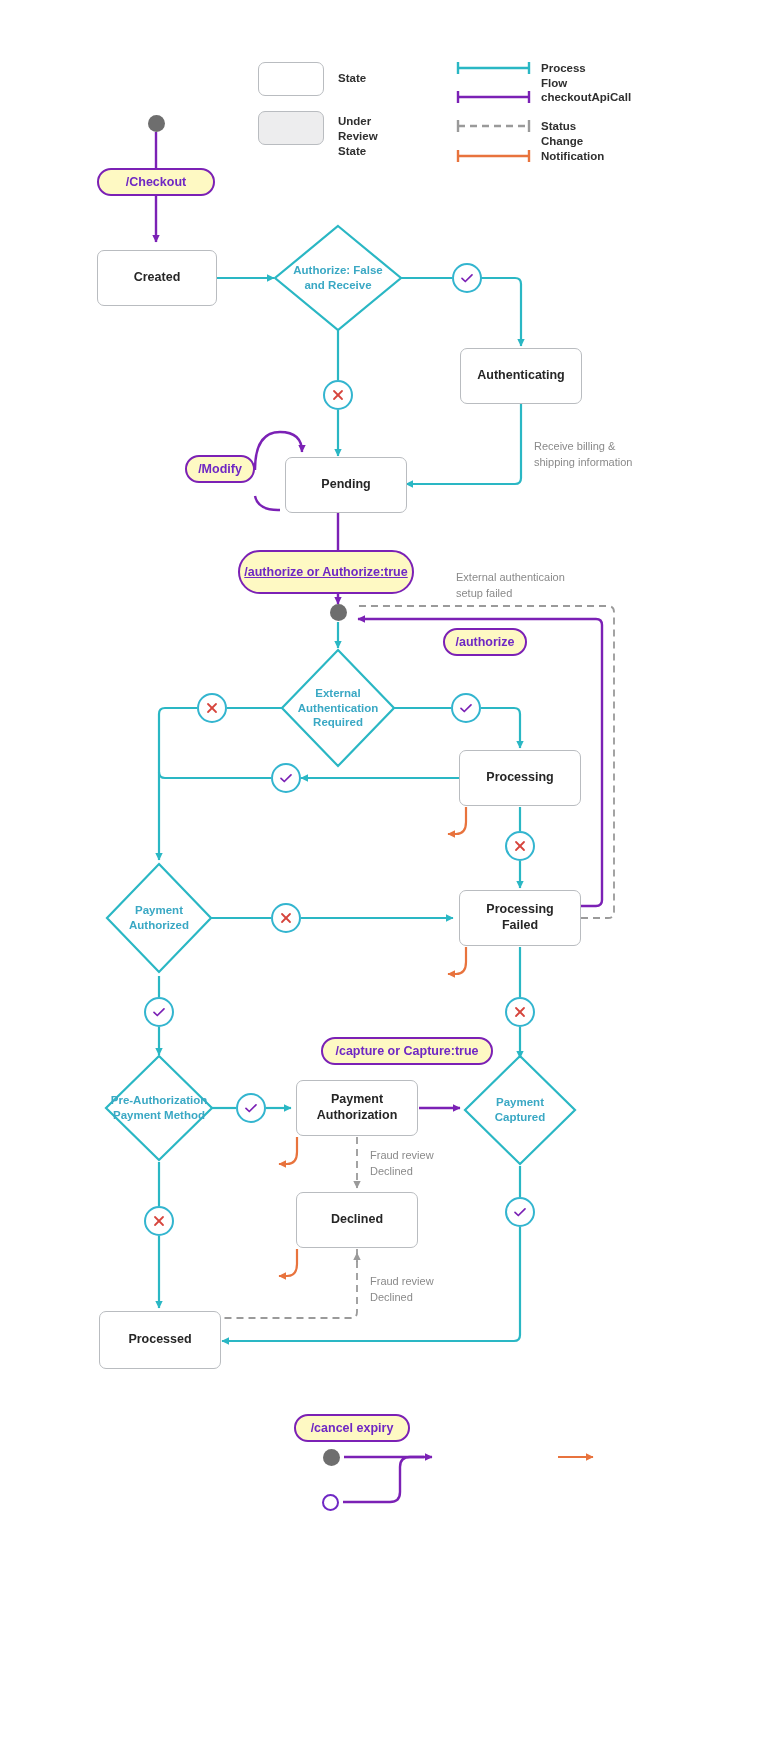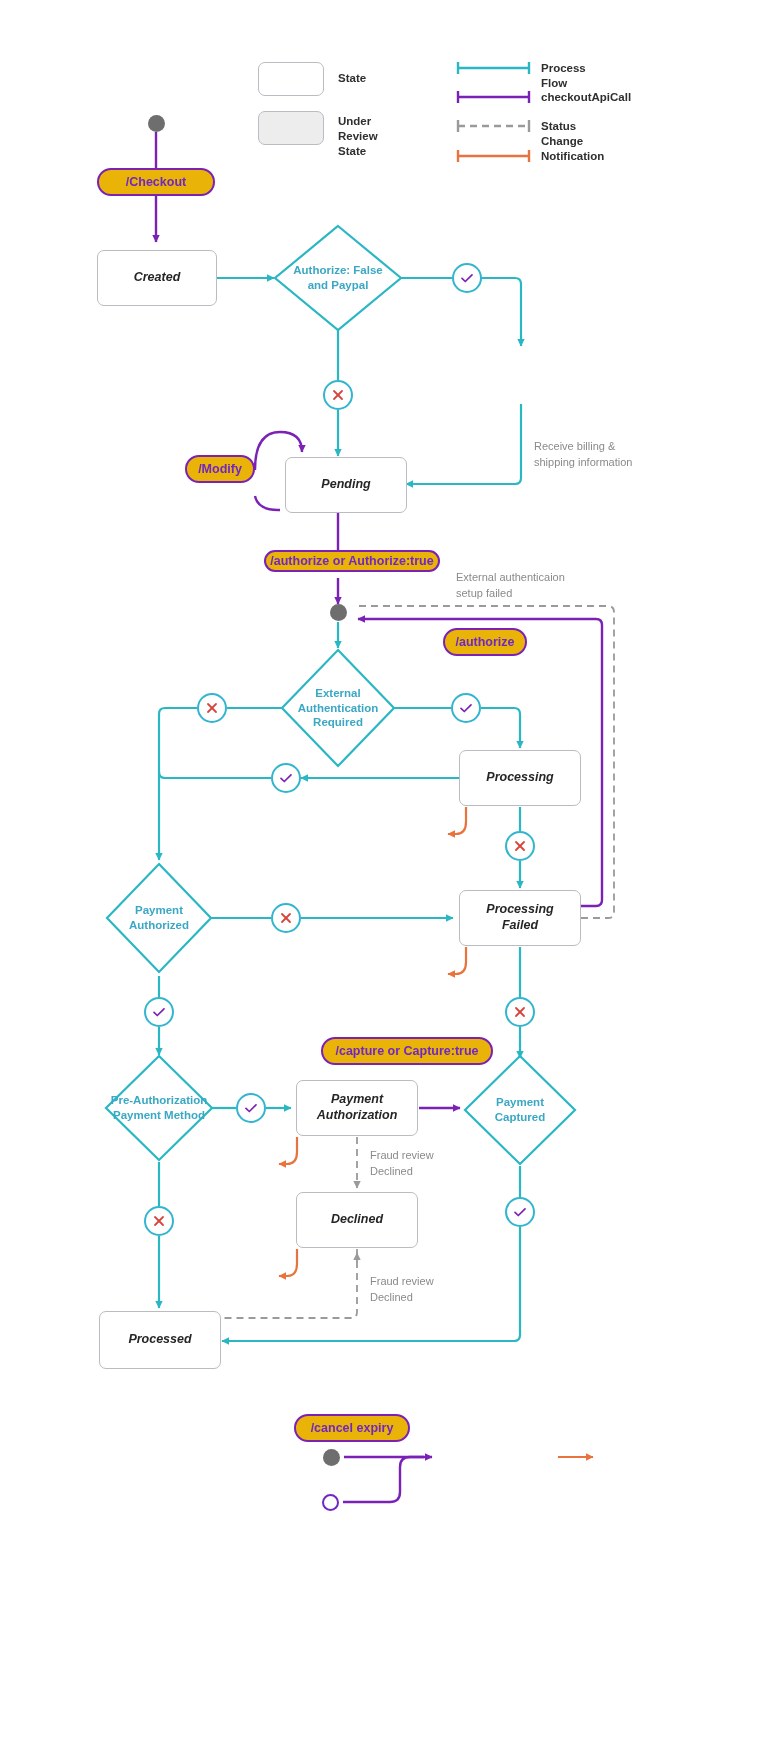--- a/index.html
+++ b/index.html
@@ -6,23 +6,23 @@
   body{width:780px;height:1755px;position:relative;overflow:hidden;
        font-family:"Liberation Sans", sans-serif;}
   #canvas{position:absolute;inset:0;width:780px;height:1755px;}
   svg.layer{position:absolute;left:0;top:0;width:780px;height:1755px;overflow:visible;}
 
   
   .node{position:absolute;box-sizing:border-box;display:flex;align-items:center;
         justify-content:center;text-align:center;}
 
   .state-box{background:#ffffff;border:1.6px solid #b9bcc0;border-radius:7px;
-             color:#262626;font-size:12.5px;font-weight:700;line-height:1.25;font-style:italic;}
-
-  .pill{background:#eab308;border:2px solid #7b21b5;border-radius:999px;
+             color:#262626;font-size:12.5px;font-weight:700;line-height:1.25;}
+
+  .pill{background:#fef9c3;border:2px solid #7b21b5;border-radius:999px;
         color:#6f28c4;font-size:12.5px;font-weight:700;white-space:nowrap;padding:0 14px;}
 
   .diamond-wrap{position:absolute;}
   .diamond-wrap .dlabel{position:absolute;left:0;right:0;top:50%;transform:translateY(-50%);
         text-align:center;color:#3aa8c4;font-size:11.5px;font-weight:700;line-height:1.28;}
 
   .marker{position:absolute;width:30px;height:30px;border-radius:50%;
           background:#ffffff;border:2px solid #33b5cf;display:flex;
           align-items:center;justify-content:center;box-sizing:border-box;}
   .marker svg{display:block;}
@@ -186,30 +186,31 @@
 
   <div class="dot" style="left:148px;top:115px;"></div>
   <div class="dot" style="left:330px;top:604px;"></div>
   <div class="dot" style="left:323px;top:1449px;"></div>
   <div class="dot open" style="left:322px;top:1494px;"></div>
 
   <div class="node pill" style="left:97px;top:168px;width:118px;height:28px;">/Checkout</div>
 
   <div class="node pill" style="left:185px;top:455px;width:70px;height:28px;">/Modify</div>
 
-  <div class="node pill" style="left:264px;top:550px;width:176px;height:22px;">/authorize or Authorize:true</div>
+  <div class="node pill" style="left:238px;top:550px;width:176px;height:44px;text-decoration:underline;">/authorize or Authorize:true</div>
 
   <div class="node pill" style="left:443px;top:628px;width:84px;height:28px;">/authorize</div>
 
   <div class="node pill" style="left:321px;top:1037px;width:172px;height:28px;text-align:center;">/capture or Capture:true</div>
 
   <div class="node pill" style="left:294px;top:1414px;width:116px;height:28px;">/cancel expiry</div>
 
   <div class="node state-box" style="left:97px;top:250px;width:120px;height:56px;">Created</div>
 
+  <div class="node state-box" style="left:460px;top:348px;width:122px;height:56px;">Authenticating</div>
 
   <div class="node state-box" style="left:277px;top:457px;width:122px;height:56px;margin-left:8px;">Pending</div>
 
   <div class="node state-box" style="left:459px;top:750px;width:122px;height:56px;">Processing</div>
 
   <div class="node state-box" style="left:459px;top:890px;width:122px;height:56px;">
     <span style="white-space:pre-line;">Processing
 Failed</span>
   </div>
 
@@ -218,21 +219,21 @@
 Authorization</span>
   </div>
 
   <div class="node state-box" style="left:296px;top:1192px;width:122px;height:56px;">Declined</div>
 
   <div class="node state-box" style="left:99px;top:1311px;width:122px;height:58px;">Processed</div>
 
 
   <div class="diamond-wrap" style="left:275px;top:226px;width:126px;height:104px;">
     <div class="dlabel" style="white-space:pre-line;">Authorize: False
-and Paypal</div>
+and Receive</div>
   </div>
 
   <div class="diamond-wrap" style="left:282px;top:650px;width:112px;height:116px;">
     <div class="dlabel" style="white-space:pre-line;">External
 Authentication
 Required</div>
   </div>
 
   <div class="diamond-wrap" style="left:107px;top:864px;width:104px;height:108px;">
     <div class="dlabel" style="white-space:pre-line;">Payment

